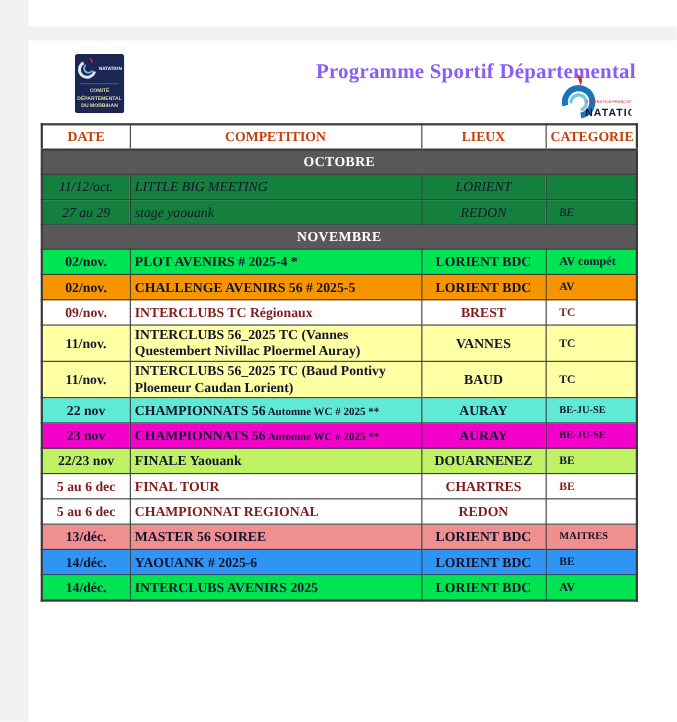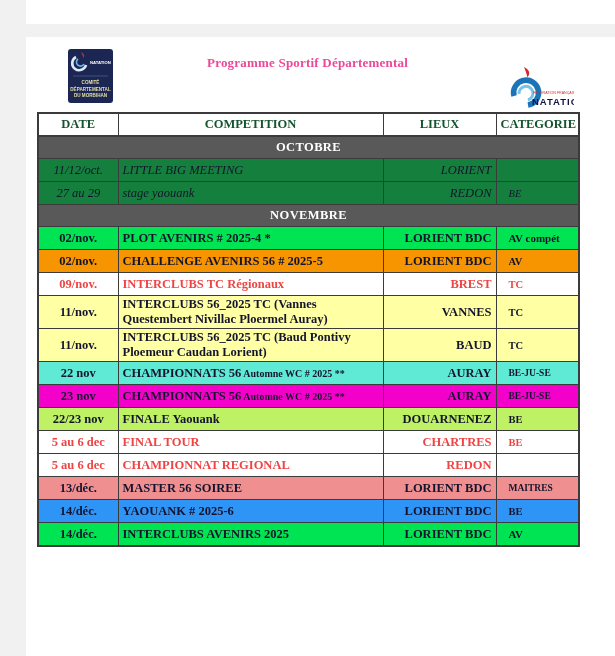--- a/index.html
+++ b/index.html
@@ -5,53 +5,53 @@
   html,body{margin:0;padding:0;}
   body{
     width:615px;height:656px;position:relative;background:#ffffff;
     font-family:"Liberation Serif", serif;overflow:hidden;
   }
   .gutter-left{position:absolute;left:0;top:0;width:26px;height:656px;background:#f1f1f2;}
   .band-top{position:absolute;left:26px;top:24px;width:589px;height:13px;background:#f1f1f2;}
   .page{position:absolute;left:26px;top:37px;width:589px;height:619px;background:#ffffff;}
 
   .doc-title{
-    position:absolute;left:11px;top:18px;width:541px;text-align:center;
-    font-size:13px;font-weight:bold;color:#ec4899;letter-spacing:.2px;
+    position:absolute;left:11px;top:18px;width:541px;text-align:right;
+    font-size:19px;font-weight:bold;color:#8b5cf6;letter-spacing:.2px;
   }
   .logo-left{position:absolute;left:42px;top:12px;}
   .logo-right{position:absolute;left:474px;top:28px;}
 
   table.schedule{
     position:absolute;left:11px;top:75px;width:541px;
     border-collapse:collapse;table-layout:fixed;
     border:2px solid #3b3b3b;
   }
   col.c1{width:80px;} col.c2{width:265px;} col.c3{width:113px;} col.c4{width:83px;}
 
   th,td{border:1px solid #3b3b3b;padding:1px 4px;vertical-align:middle;}
   th{
-    height:19px;background:#ffffff;color:#14532d;
+    height:19px;background:#ffffff;color:#c2410c;
     font-size:12.5px;font-weight:bold;text-align:center;
     border-bottom:2px solid #3b3b3b;
   }
   tr.month td{
     color:#ffffff;text-align:center;font-weight:bold;font-size:12.5px;
     height:19px;letter-spacing:.4px;
   }
   td{font-size:12.5px;font-weight:bold;color:#14142e;height:20px;}
   td.c-date{text-align:center;}
   td.c-comp{text-align:left;}
-  td.c-lieux{text-align:right;}
+  td.c-lieux{text-align:center;}
   td.c-cat{font-size:10.5px;padding-left:12px;}
   .small{font-size:10px;}
 
   tr.oct td{font-weight:normal;font-style:italic;}
   tr.blueItalic td{font-weight:normal;font-style:italic;}
-  tr.ghost td{color:#ef4444;}
+  tr.ghost td{color:#7f1d1d;}
   tr.magenta td.c-cat, tr.salmon td.c-cat{font-size:9.5px;}
   tr.green td.c-cat{font-size:11px;}
 </style>
 </head>
 <body>
 
 <div class="gutter-left"></div>
 <div class="band-top"></div>
 
 <div class="page">

